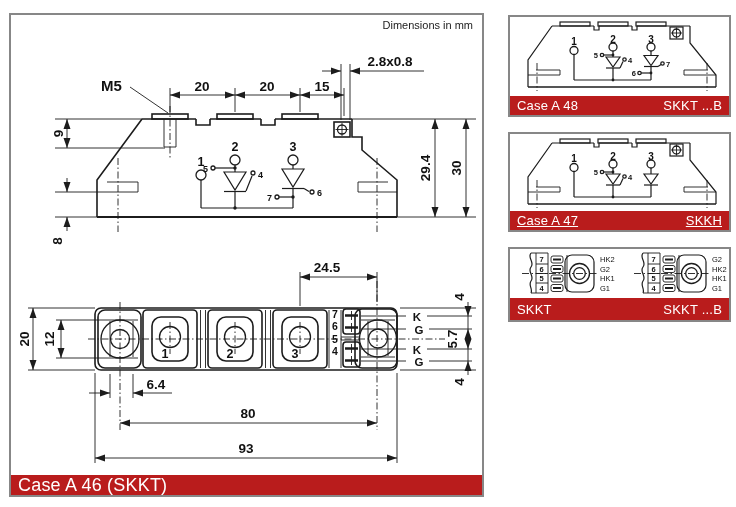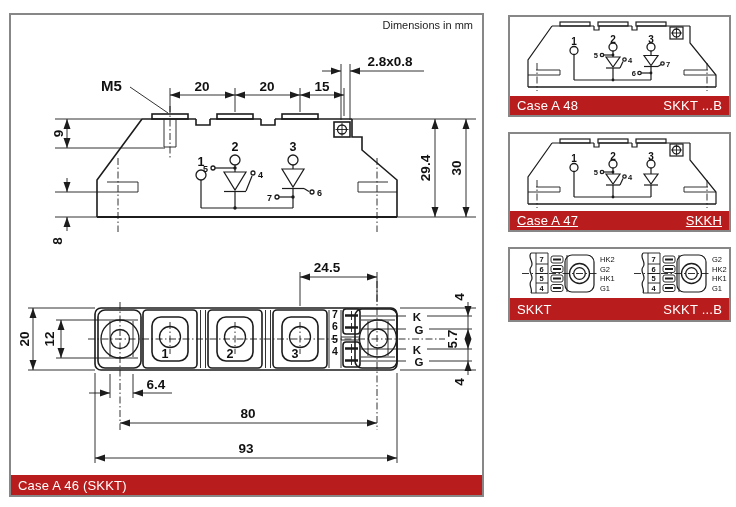--- a/index.html
+++ b/index.html
@@ -2,21 +2,21 @@
 <html><head>
 <meta charset="utf-8">
 <style>
   html,body{margin:0;padding:0;background:#ffffff;}
   body{width:736px;height:507px;position:relative;font-family:"Liberation Sans",sans-serif;}
   .panel{position:absolute;background:#ffffff;border:2px solid #878787;box-sizing:border-box;}
   .caption{position:absolute;left:0;right:0;bottom:0;background:#b91c1c;color:#ffffff;
            display:flex;align-items:center;justify-content:space-between;
            padding:0 7px;font-size:13px;letter-spacing:.2px;}
   #main-panel{left:9px;top:13px;width:475px;height:484px;text-align:right;}
-  #main-panel .caption{height:20px;font-size:13px;}
+  #main-panel .caption{height:20px;font-size:18px;}
   #panel-a48{left:508px;top:15px;width:223px;height:102px;}
   #panel-a48 .caption{height:19px;}
   #panel-a47{left:508px;top:132px;width:223px;height:100px;}
   #panel-a47 .caption{height:19px;text-decoration:underline;}
   #panel-pinout{left:508px;top:247px;width:223px;height:75px;}
   #panel-pinout .caption{height:22px;margin-top:24px;}
   .dim-note{position:absolute;top:4px;right:9px;font-size:11px;color:#222;}
   svg{display:block;}
   svg text{fill:#111;font-family:"Liberation Sans",sans-serif;}
   .ol{fill:none;stroke:#1c1c1c;stroke-width:1.6;}

